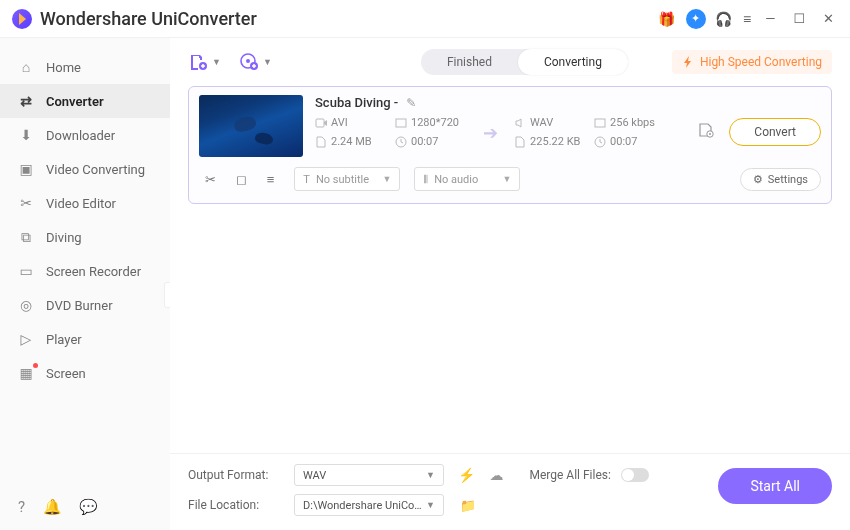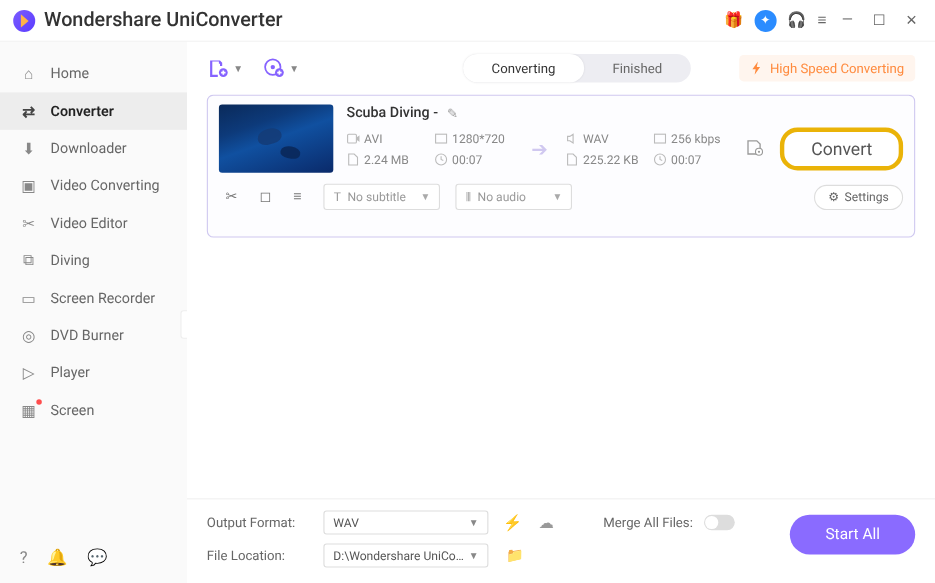--- a/index.html
+++ b/index.html
@@ -26,51 +26,51 @@
 .main{flex:1;background:#fff;display:flex;flex-direction:column;position:relative}
 .toolbar{height:48px;display:flex;align-items:center;padding:0 18px;gap:18px}
 .tool-btn{display:flex;align-items:center;gap:2px;cursor:pointer;color:#8663ff;font-size:18px}
 .tool-caret{color:#888;font-size:9px;margin-left:2px}
 .tabs{margin-left:auto;display:flex;background:#ededf2;border-radius:14px;height:26px}
 .tab{padding:0 26px;display:flex;align-items:center;font-size:12px;color:#666;border-radius:14px;cursor:pointer}
 .tab.active{background:#fff;color:#333;box-shadow:0 0 2px rgba(0,0,0,.1)}
 .hispeed{margin-left:26px;display:flex;align-items:center;gap:6px;color:#ff8a3d;font-size:12px;background:#fff5ee;padding:5px 10px;border-radius:4px;cursor:pointer}
 .hispeed svg{width:12px;height:12px}
 .content{flex:1;padding:0 18px;overflow:auto}
-.card{border:1px solid #cfc8f0;border-radius:6px;padding:8px 10px 24px;background:#fdfdff}
+.card{border:1px solid #cfc8f0;border-radius:6px;padding:8px 10px 12px;background:#fdfdff}
 .card-top{display:flex;gap:12px}
 .thumb{width:104px;height:62px;background:linear-gradient(160deg,#0a2a5a 0%,#0d3a7a 30%,#1050a0 50%,#0a2a6a 100%);border-radius:3px;position:relative;overflow:hidden}
 .thumb::before{content:"";position:absolute;width:22px;height:14px;background:rgba(20,60,120,.9);border-radius:50% 50% 40% 40%;top:22px;left:35px;transform:rotate(-15deg)}
 .thumb::after{content:"";position:absolute;width:18px;height:11px;background:rgba(10,40,90,.9);border-radius:50% 50% 40% 40%;top:38px;left:56px;transform:rotate(10deg)}
 .meta{flex:1;display:flex;flex-direction:column;gap:6px}
 .file-title{display:flex;align-items:center;gap:8px;font-size:13px;color:#333;font-weight:500}
 .edit-icon{color:#999;font-size:12px;cursor:pointer}
 .specs-row{display:flex;align-items:center;gap:8px}
 .spec-group{display:flex;flex-direction:column;gap:6px}
 .spec{display:flex;align-items:center;gap:4px;color:#888;font-size:11px;min-width:72px}
 .spec svg,.spec-ico{width:12px;height:12px;color:#bbb}
 .arrow{color:#d0c8f0;font-size:18px;padding:0 8px}
 .gear-right{margin-left:auto;display:flex;align-items:center;gap:14px}
 .fmt-gear{color:#999;font-size:16px;cursor:pointer;position:relative}
-.convert-btn{border:4px solid #eab308;color:#555;background:#fff;border-radius:16px;padding:6px 24px;font-size:16px;cursor:pointer}
+.convert-btn{border:1px solid #eab308;color:#555;background:#fff;border-radius:16px;padding:6px 24px;font-size:12px;cursor:pointer}
 .card-bottom{display:flex;align-items:center;gap:14px;margin-top:10px}
 .mini-tools{display:flex;gap:20px;padding:0 6px}
 .mini-tools span{color:#777;font-size:13px;cursor:pointer}
 .sel{border:1px solid #ddd;border-radius:3px;height:24px;padding:0 8px;display:flex;align-items:center;gap:6px;color:#999;font-size:11px;background:#fff;cursor:pointer}
 .sel.sub{width:106px}
 .sel.aud{width:106px}
 .sel .caret{margin-left:auto;font-size:9px;color:#aaa}
 .settings-btn{margin-left:auto;border:1px solid #ddd;border-radius:12px;padding:4px 12px;display:flex;align-items:center;gap:5px;color:#666;font-size:11px;cursor:pointer;background:#fff}
 .footer{border-top:1px solid #f0f0f0;padding:10px 18px 14px;display:flex;flex-direction:column;gap:8px;position:relative}
 .footer-row{display:flex;align-items:center;gap:10px;font-size:12px;color:#666}
 .footer-label{width:96px}
 .footer-sel{border:1px solid #ddd;border-radius:3px;height:22px;width:150px;padding:0 8px;display:flex;align-items:center;font-size:11px;color:#555;cursor:pointer}
 .footer-sel .caret{margin-left:auto;font-size:9px;color:#888}
 .cloud-icon{color:#999;font-size:14px;margin-left:4px;cursor:pointer}
-.merge-label{margin-left:35px}
+.merge-label{margin-left:16px}
 .toggle{width:28px;height:14px;background:#ddd;border-radius:8px;position:relative;cursor:pointer}
 .toggle::after{content:"";position:absolute;width:12px;height:12px;background:#fff;border-radius:50%;top:1px;left:1px}
 .folder-icon{color:#999;font-size:13px;margin-left:6px;cursor:pointer}
 .start-all{position:absolute;right:18px;top:14px;background:#8a6bff;color:#fff;border:none;border-radius:18px;padding:10px 32px;font-size:14px;cursor:pointer}
 .red-dot::after{content:"";position:absolute;width:5px;height:5px;background:#ff4d4d;border-radius:50%;top:-2px;right:-4px}
 .rel{position:relative}
 </style>
 </head>
 <body>
 
@@ -152,22 +152,22 @@
       <div class="tool-btn">
         <svg width="20" height="20" viewBox="0 0 20 20">
             <circle cx="9" cy="9" r="7" fill="none" stroke="#8663ff" stroke-width="1.6"></circle>
             <circle cx="9" cy="9" r="2" fill="#8663ff"></circle>
             <circle cx="15" cy="14" r="4" fill="#8663ff"></circle>
             <path stroke="#fff" stroke-width="1.5" d="M15 12v4M13 14h4"></path>
           </svg>
         <span class="tool-caret">▼</span>
       </div>
       <div class="tabs">
+        <div class="tab">Finished</div>
         <div class="tab active">Converting</div>
-        <div class="tab">Finished</div>
       </div>
       <div class="hispeed">
         <svg viewBox="0 0 12 12">
             <path fill="#ff8a3d" d="M7 0L2 7h3l-1 5 5-7H6z"></path>
           </svg>
         <span>High Speed Converting</span>
       </div>
     </div>
 
     <div class="content">

